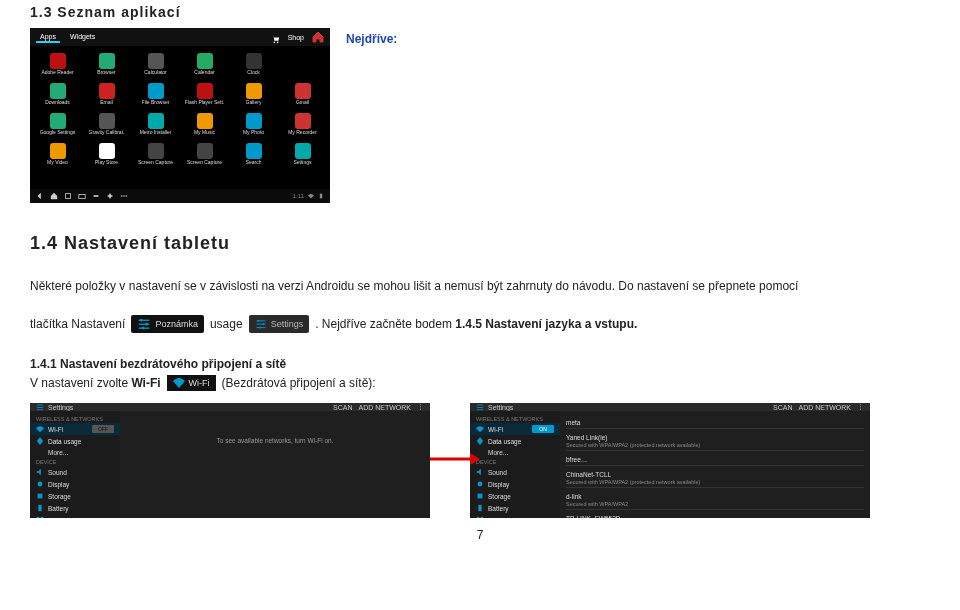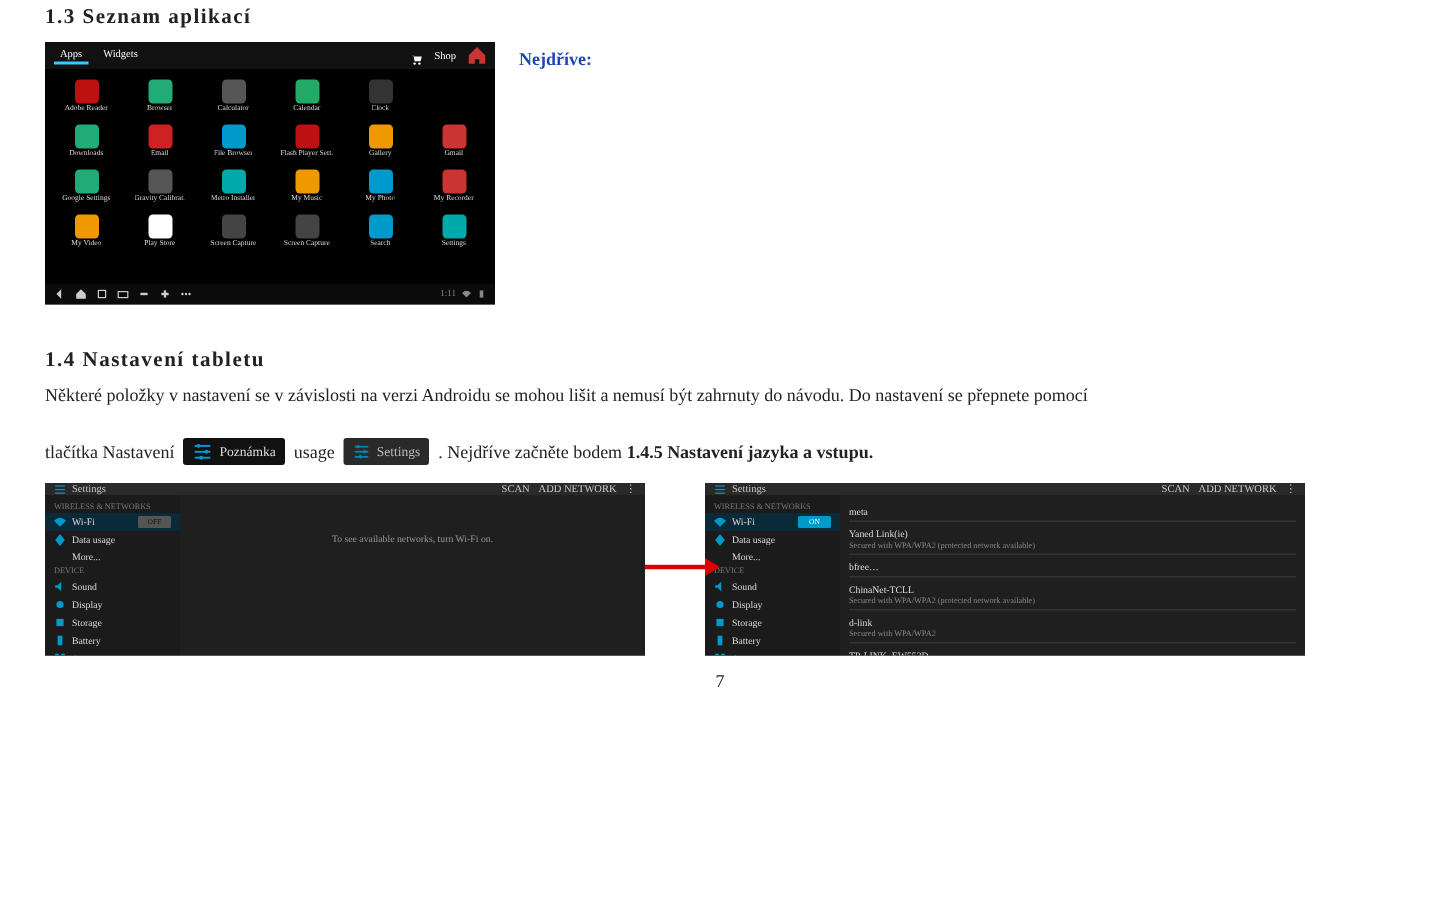--- a/index.html
+++ b/index.html
@@ -5,21 +5,20 @@
   body {
     margin: 0;
     font-family: Arial, sans-serif;
     font-size: 12px;
     color: #222;
     width: 960px;
     background: #fff;
   }
   .page {
     padding: 0 30px 10px 30px;
-    font-family: Liberation Serif, serif;
   }
   h3.section-heading {
     font-size: 14px;
     letter-spacing: 1px;
     margin: 4px 0 8px 0;
   }
   .row-top {
     display: flex;
     gap: 16px;
   }
@@ -84,21 +83,21 @@
     display:inline-flex; align-items:center; justify-content:center;
   }
   .apps-chip-inner{
     display:grid; grid-template-columns:repeat(3,4px); grid-template-rows:repeat(2,4px);
     gap:2px;
   }
   .apps-chip-inner i{ background:#fff; display:block; width:4px; height:4px;}
   .note-label{ color:#1d46b3; font-weight:bold; }
   .note-body{ line-height:1.45; }
 
-  h3.subsection { font-size:14px; letter-spacing:1px; margin:30px 0 6px 0;}
+  h3.subsection { font-size:18px; letter-spacing:1px; margin:30px 0 24px 0;}
 
   .inline-row{ display:flex; align-items:center; gap:6px; margin-top:20px;}
   .nastaveni-chip{
     background:#111; display:inline-flex; align-items:center; gap:4px;
     padding:2px 6px; border-radius:2px;
   }
   .nastaveni-chip svg{ width:14px; height:14px; fill:#09c;}
   .nastaveni-chip-label{ color:#ddd; font-size:9px;}
   .settings-chip{
     background:#2a2a2a; display:inline-flex; align-items:center; gap:4px;
@@ -335,20 +334,33 @@
           <circle cx="11" cy="8.2" r="1.5"></circle>
           <circle cx="7" cy="12.7" r="1.5"></circle>
         </svg>
       <span class="settings-chip-label">Settings</span>
     </span>
     <span>
       <span>. Nejdříve začněte bodem </span><b>1.4.5 Nastavení jazyka a vstupu.</b>
     </span>
   </div>
 
+  <div style="margin-top:24px;">
+    <b>1.4.1 Nastavení bezdrátového připojení a sítě</b>
+  </div>
+  <div class="wifi-line">
+    <span><span>V nastavení zvolte </span><b>Wi-Fi</b></span>
+    <span class="wifi-chip">
+      <svg viewBox="0 0 12 12">
+          <path d="M0 4q6-6 12 0l-6 7z"></path>
+        </svg>
+      <span class="wifi-chip-label">Wi-Fi</span>
+    </span>
+    <span>(Bezdrátová připojení a sítě):</span>
+  </div>
 
   <div class="screens-row">
 
     <div class="settings-screen">
       <div class="ss-header">
         <div class="ss-header-left">
           <svg viewBox="0 0 10 10">
               <rect x="1" y="2" width="8" height="1"></rect>
               <rect x="1" y="5" width="8" height="1"></rect>
               <rect x="1" y="8" width="8" height="1"></rect>

